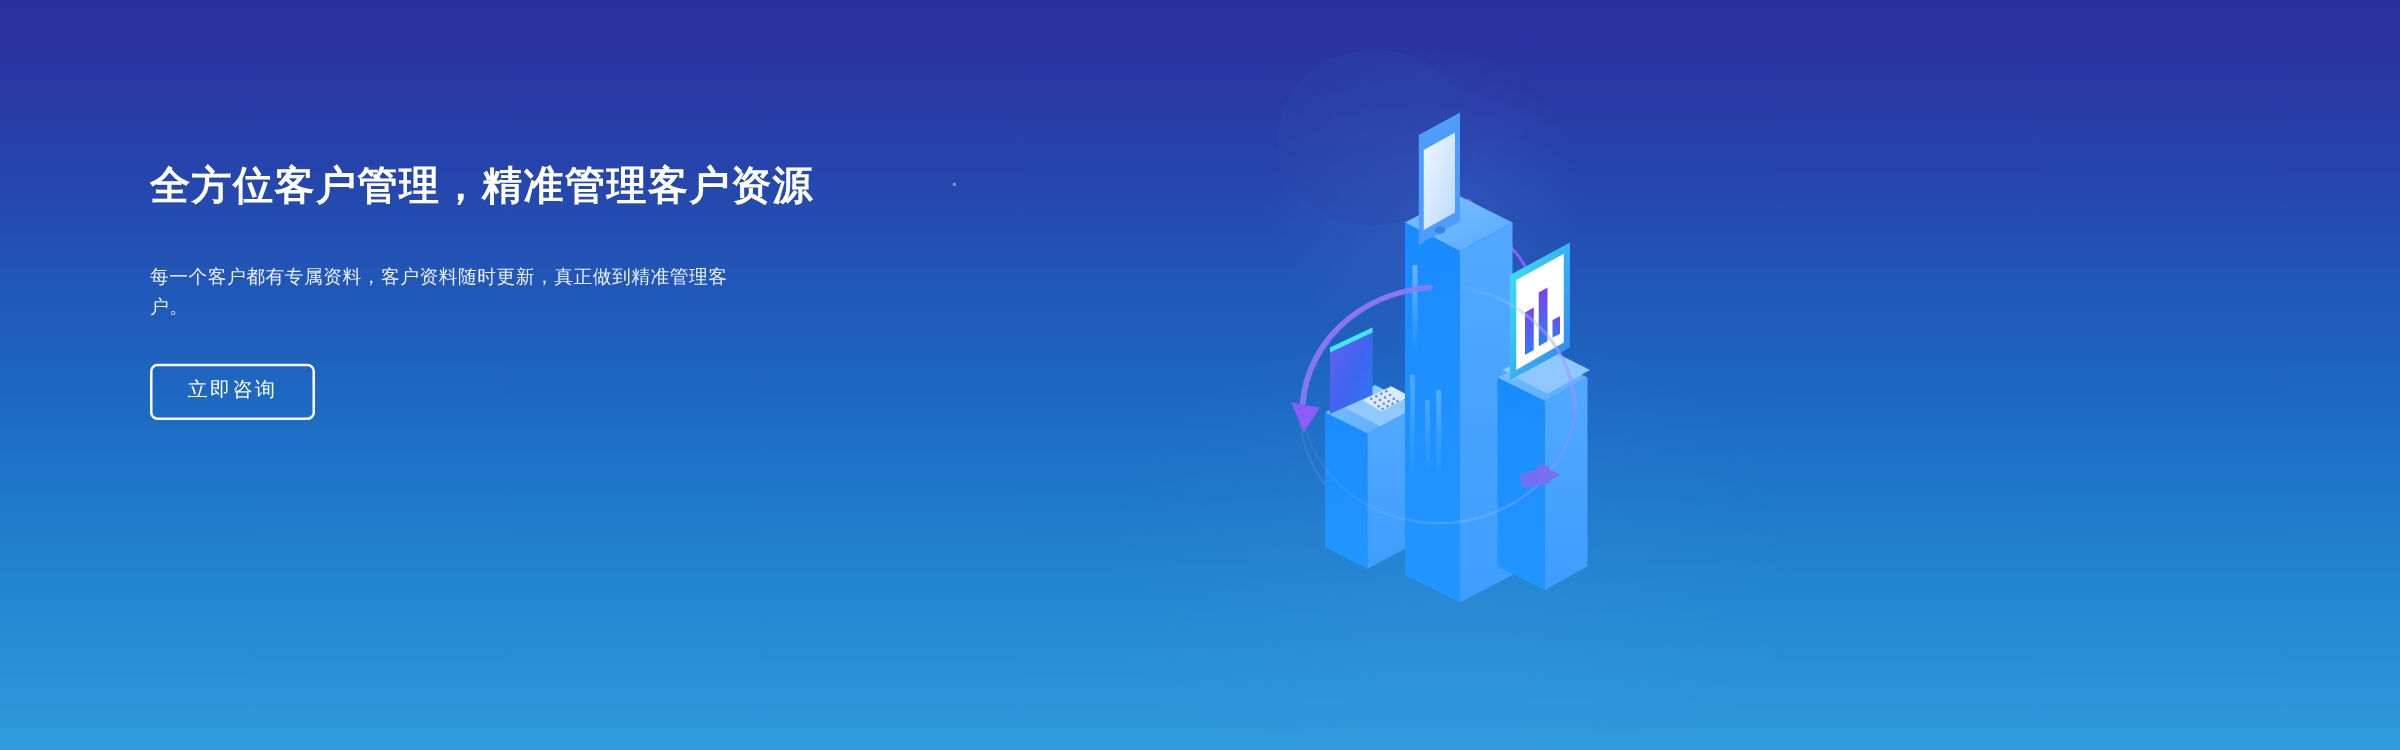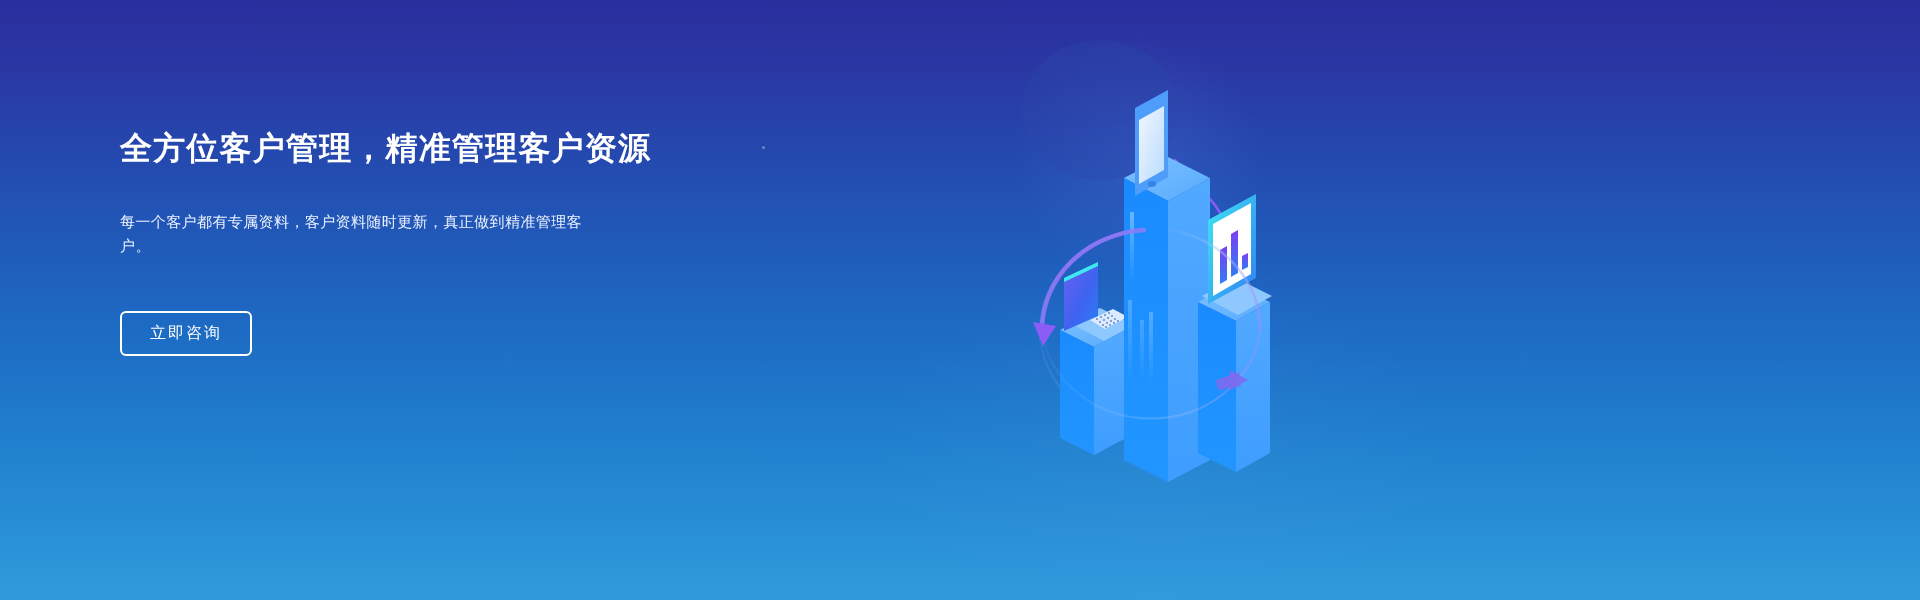--- a/index.html
+++ b/index.html
@@ -59,21 +59,21 @@
   .subtitle {
     margin: 40px 0 0 0;
     font-size: 15px;
     line-height: 1.65;
     color: #eaf2ff;
     width: 478px;
     letter-spacing: .4px;
   }
   .cta {
     display: inline-block;
-    margin-top: 52px;
+    margin-top: 32px;
     padding: 12px 28px 13px;
     border: 2px solid #ffffff;
     border-radius: 6px;
     background: transparent;
     color: #ffffff;
     font-size: 16px;
     letter-spacing: 2px;
     cursor: pointer;
     font-family: inherit;
     line-height: 1;

